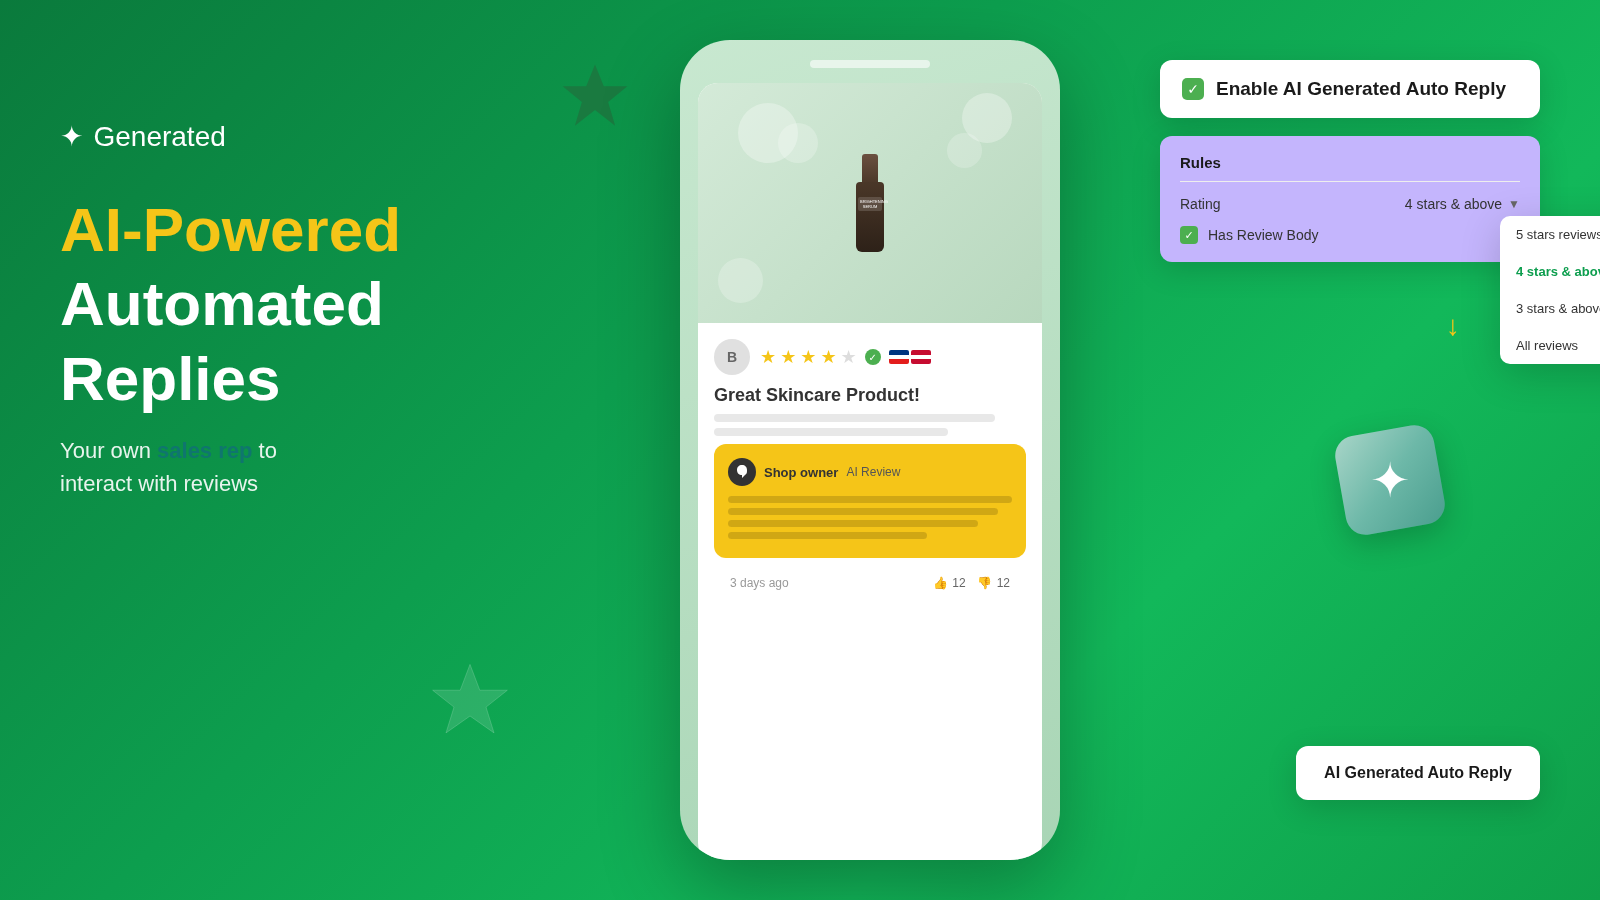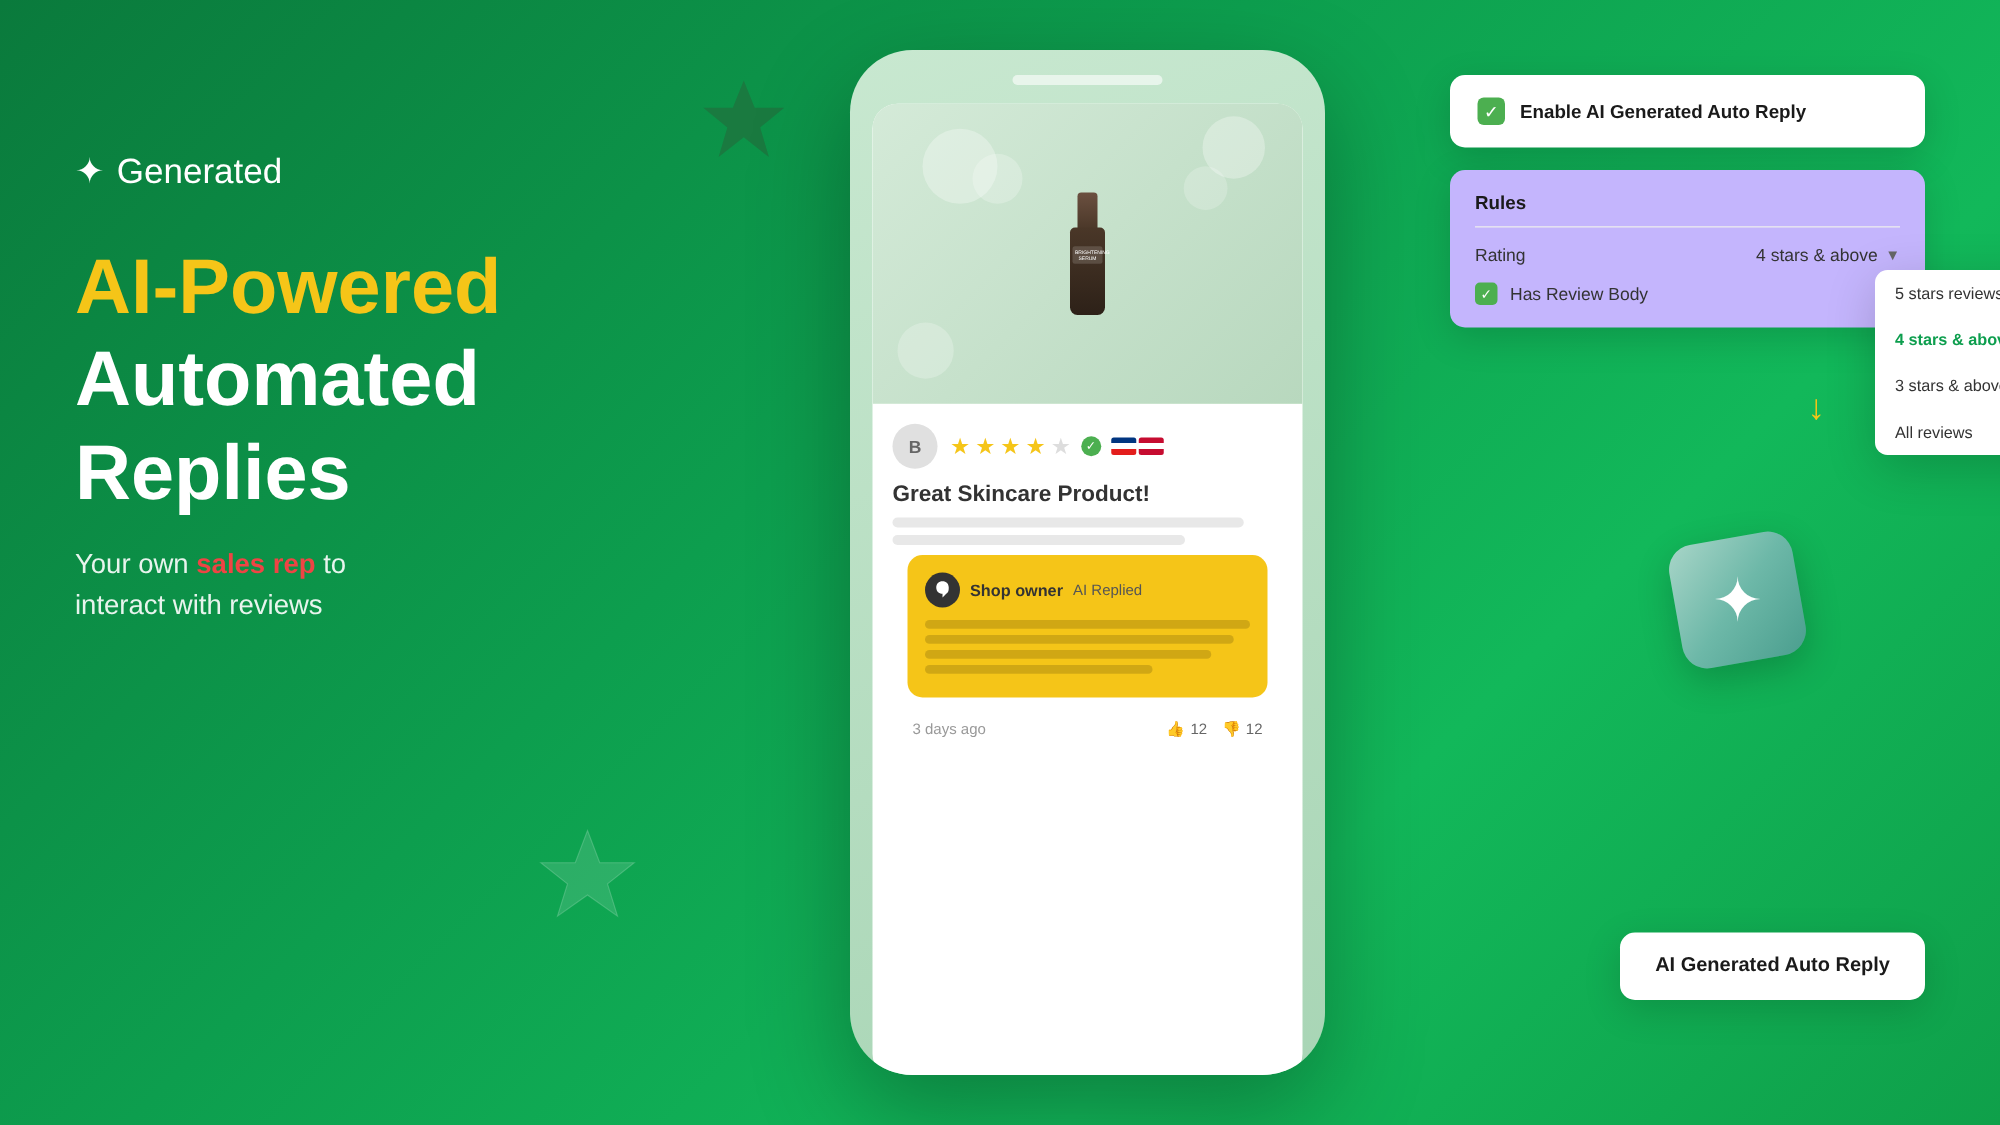--- a/index.html
+++ b/index.html
@@ -49,21 +49,21 @@
       font-weight: 800;
       color: white;
       display: block;
     }
     .subtext {
       font-size: 22px;
       color: rgba(255,255,255,0.9);
       line-height: 1.5;
     }
     .subtext strong {
-      color: #ef4444;
+      color: #0f766e;
       font-weight: 700;
     }
 
     
     .star-top-right {
       position: absolute;
       top: 60px;
       left: 560px;
       width: 70px;
       height: 70px;
@@ -220,21 +220,21 @@
     }
     .review-line {
       height: 8px;
       background: #e8e8e8;
       border-radius: 4px;
       margin-bottom: 6px;
     }
 
     
     .reply-section {
-      margin: 8px 12px;
+      margin: 8px 0;
       background: #f5c518;
       border-radius: 12px;
       padding: 14px;
     }
     .reply-header {
       display: flex;
       align-items: center;
       gap: 8px;
       margin-bottom: 10px;
     }
@@ -312,21 +312,21 @@
       background: #4caf50;
       border-radius: 5px;
       display: flex;
       align-items: center;
       justify-content: center;
       color: white;
       font-size: 14px;
       flex-shrink: 0;
     }
     .enable-ai-text {
-      font-size: 15px;
+      font-size: 19px;
       font-weight: 700;
       color: #1a1a1a;
     }
 
     
     .rules-card {
       background: #c4b5fd;
       border-radius: 12px;
       padding: 18px 20px;
       box-shadow: 0 8px 30px rgba(0,0,0,0.15);
@@ -538,21 +538,21 @@
         <div class="review-line" style="width: 75%;"></div>
 
         <div class="reply-section">
           <div class="reply-header">
             <div class="reply-avatar">
               <svg width="16" height="16" viewBox="0 0 16 16" fill="white">
                 <path d="M8 1 C5 1 3 3 3 6 C3 9 5 11 8 11 L8 14 L11 11 C13 10 13 8 13 6 C13 3 11 1 8 1Z"></path>
               </svg>
             </div>
             <span class="reply-author">Shop owner</span>
-            <span class="ai-replied-badge">AI Replied</span>
+            <span class="ai-replied-badge">AI Review</span>
           </div>
           <div class="reply-line" style="width: 100%;"></div>
           <div class="reply-line" style="width: 95%;"></div>
           <div class="reply-line" style="width: 88%;"></div>
           <div class="reply-line" style="width: 70%;"></div>
         </div>
 
         <div class="review-footer">
           <span class="review-date">3 days ago</span>
           <div class="review-votes">

